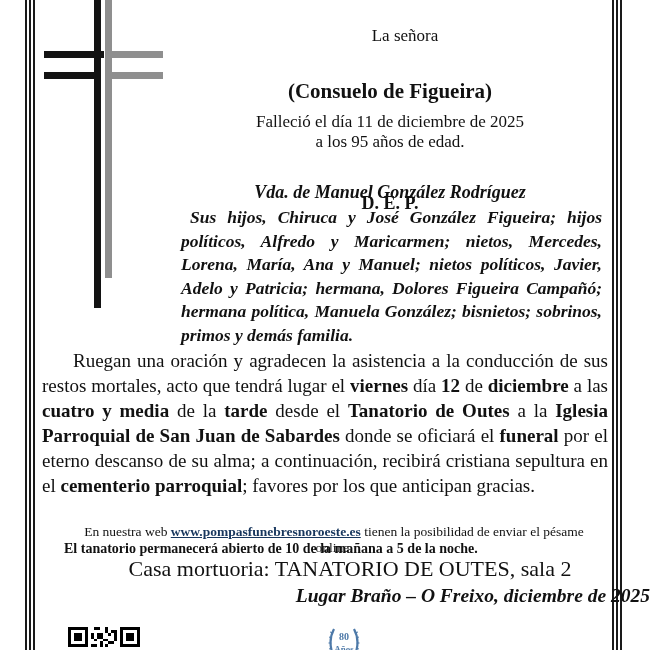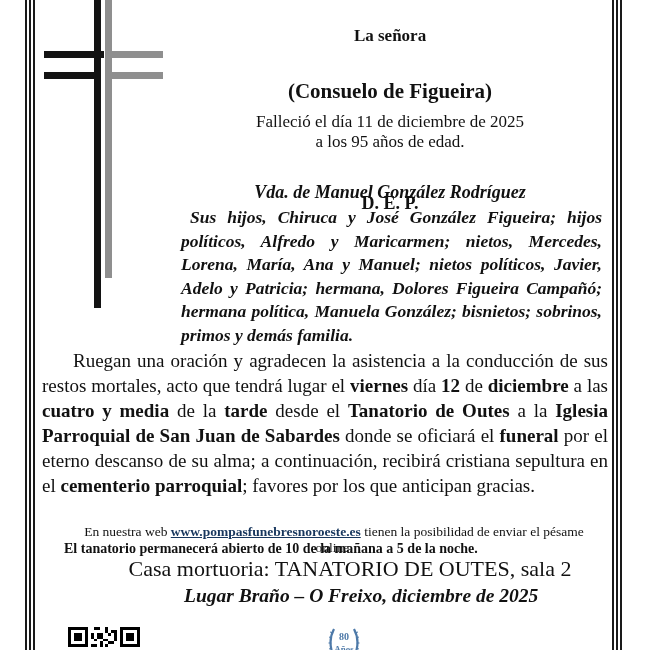--- a/index.html
+++ b/index.html
@@ -13,41 +13,41 @@
     color: #111111;
   }
   .vline { position: absolute; top: 0; bottom: 0; width: 2px; background: #1a1a1a; }
   .crossbar { position: absolute; }
   .black { background: #131313; }
   .gray  { background: #8f8f8f; }
 
   .txt { position: absolute; }
   .center { text-align: center; }
 
-  .honorific   { top: 26px;  left: 170px; width: 440px; font-size: 17px; font-weight: bold; }
+  .honorific   { top: 26px;  left: 185px; width: 440px; font-size: 17px; font-weight: normal; }
   .name        { top: 49px;  left: 140px; width: 500px; font-size: 23px; font-weight: bold; }
   .alias       { top: 79px;  left: 140px; width: 500px; font-size: 21px; font-weight: bold; }
   .death-line  { top: 112px; left: 170px; width: 440px; font-size: 17px; }
   .age-line    { top: 132px; left: 170px; width: 440px; font-size: 17px; }
   .dep         { top: 157px; left: 170px; width: 440px; font-size: 18px; font-weight: bold; margin-top: 36px; }
   .widow       { top: 182px; left: 170px; width: 440px; font-size: 18px; font-weight: bold; font-style: italic; }
 
   .family {
     top: 206px; left: 181px; width: 421px;
     font-size: 17.5px; font-weight: bold; font-style: italic;
     line-height: 23.5px; text-align: justify; text-indent: 9px;
   }
   .funeral {
     top: 348px; left: 42px; width: 566px;
     font-size: 19px; line-height: 25px; text-align: justify; text-indent: 31px;
   }
   .webline  { top: 524px; left: 64px; width: 540px; font-size: 13.5px; text-align: center; }
   .hours    { top: 541px; left: 64px; width: 540px; font-size: 14px; font-weight: bold; }
   .casa     { top: 556px; left: 50px;  width: 600px; font-size: 22px; font-weight: normal; text-align: center; }
-  .lugar    { top: 585px; left: 184px; width: 466px; font-size: 19.5px; font-weight: bold; font-style: italic; text-align: left; }
+  .lugar    { top: 585px; left: 184px; width: 466px; font-size: 19.5px; font-weight: bold; font-style: italic; text-align: right; }
 
   .qr   { position: absolute; left: 68px; top: 627px; width: 72px; height: 72px; }
   .logo { position: absolute; left: 324px; top: 621px; width: 40px; height: 44px; }
 </style>
 </head>
 <body>
 
 <div class="page">
 
   <div class="vline" style="left:25px"></div>

